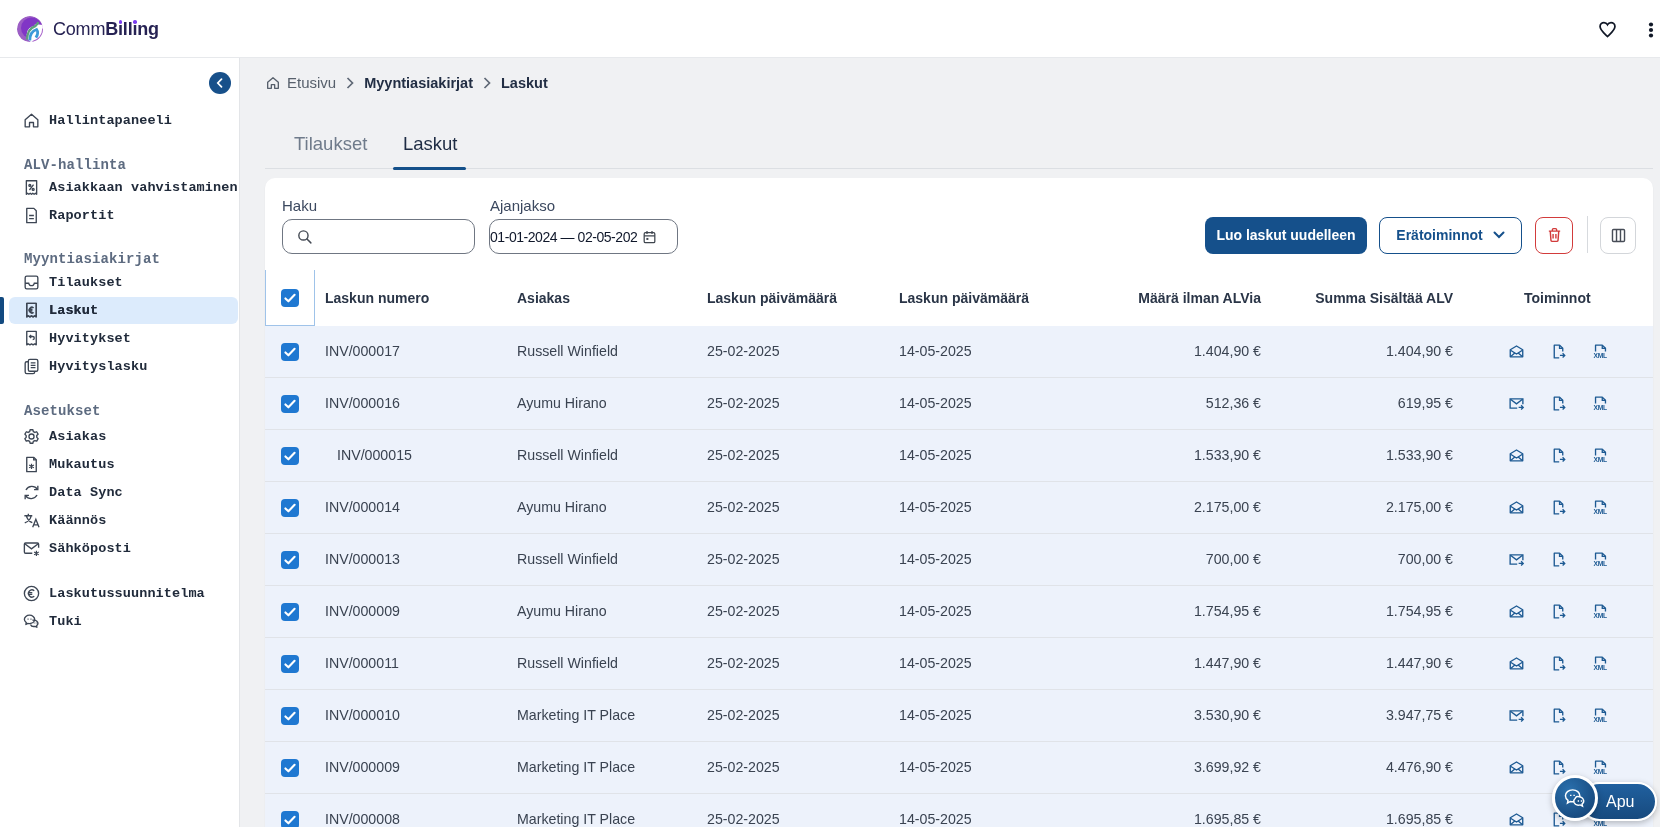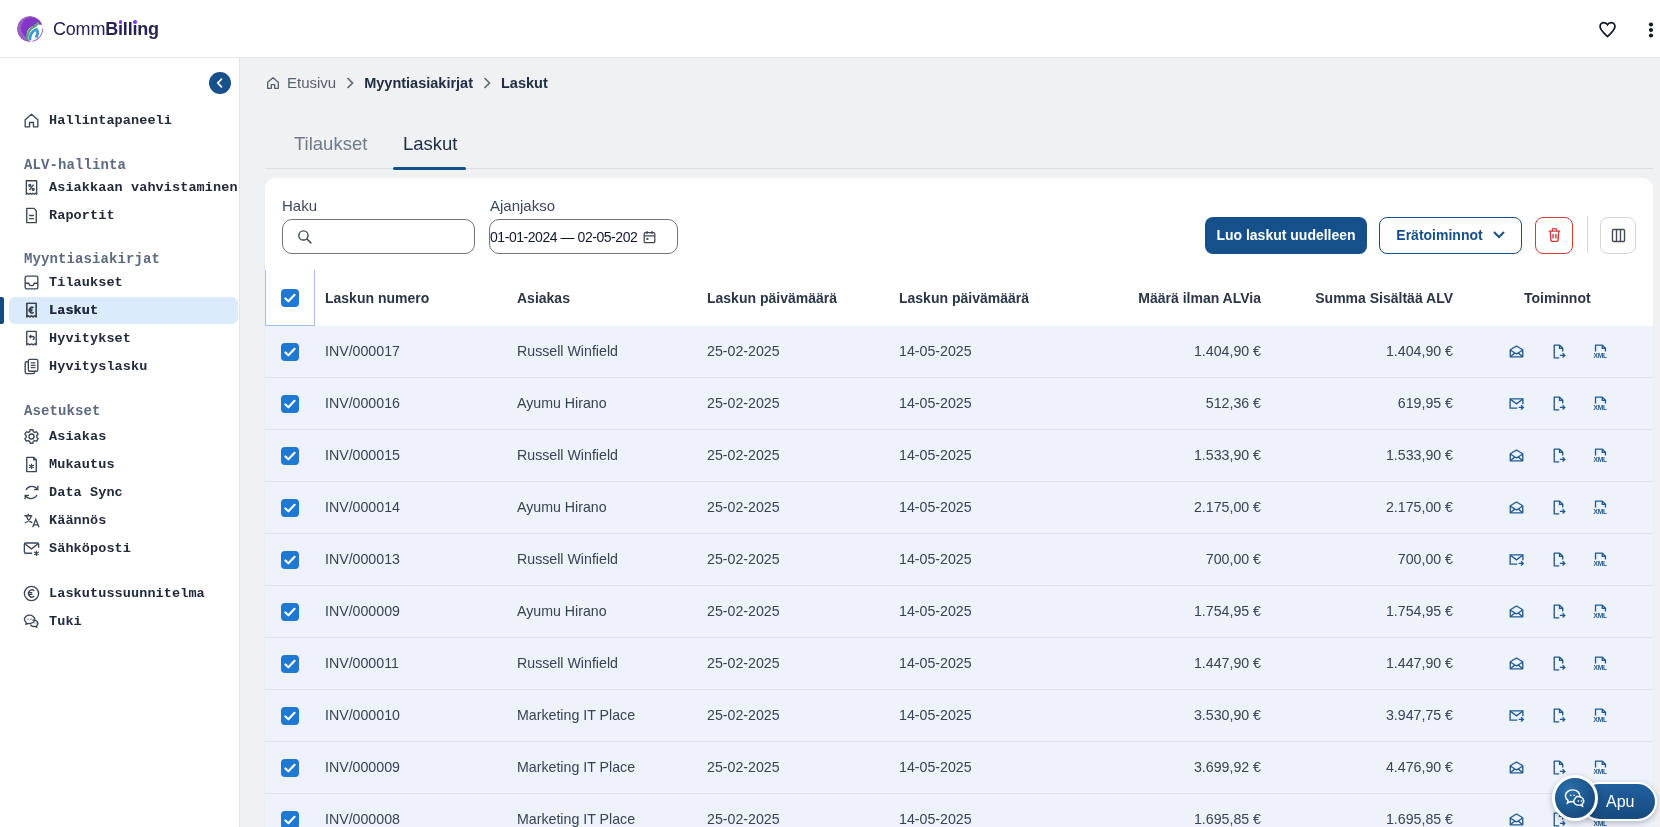--- a/index.html
+++ b/index.html
@@ -359,21 +359,21 @@
               <text x="2.2" y="21.5" font-size="9.5" font-weight="bold" fill="#1d5a93" stroke="none" letter-spacing="-0.5" font-family="Liberation Sans">XML</text>
             </svg>
           </div>
   </div>
         <div class="row" style="top:251.5px">
     <div class="cb">
             <svg width="16" height="16" viewBox="0 0 16 16" fill="none" stroke="#fff" stroke-width="2.1" stroke-linecap="round" stroke-linejoin="round">
               <path d="M3.4 8.4 L6.4 11.3 L12.6 4.8"></path>
             </svg>
           </div>
-    <div class="td" style="left:60px">INV/000015</div>
+    <div class="td" style="left:72px">INV/000015</div>
     <div class="td" style="left:252px">Russell Winfield</div>
     <div class="td" style="left:442px">25-02-2025</div>
     <div class="td" style="left:634px">14-05-2025</div>
     <div class="td num" style="left:799px;width:197px">1.533,90 €</div>
     <div class="td num" style="left:1000px;width:188px">1.533,90 €</div>
     <div class="acticons" style="left:1230px">
             <svg width="17" height="17" viewBox="0 0 24 24" fill="none" stroke="#1d5a93" stroke-width="1.9">
               <path d="M3.2 9.6 L12 4.2 L20.8 9.6 V19.5 H3.2 Z" stroke-linejoin="round"></path>
               <path d="M3.6 10.2 L12 15.6 L20.4 10.2"></path>
               <path d="M3.8 19 L9.6 14.2 M20.2 19 L14.4 14.2"></path>

